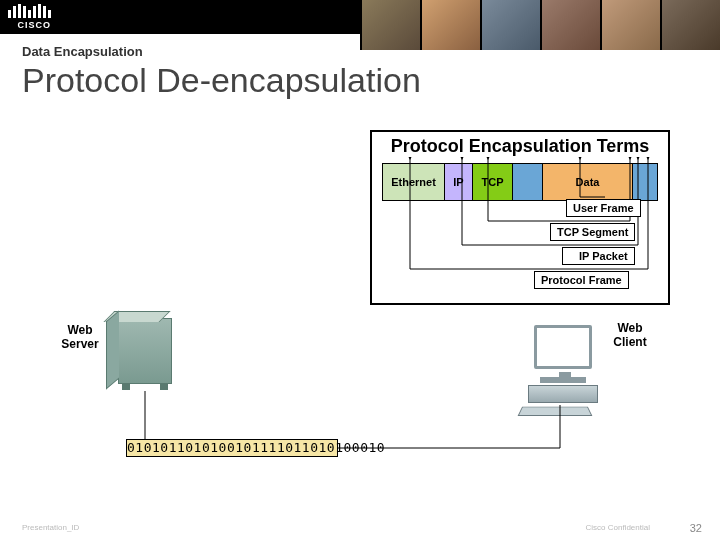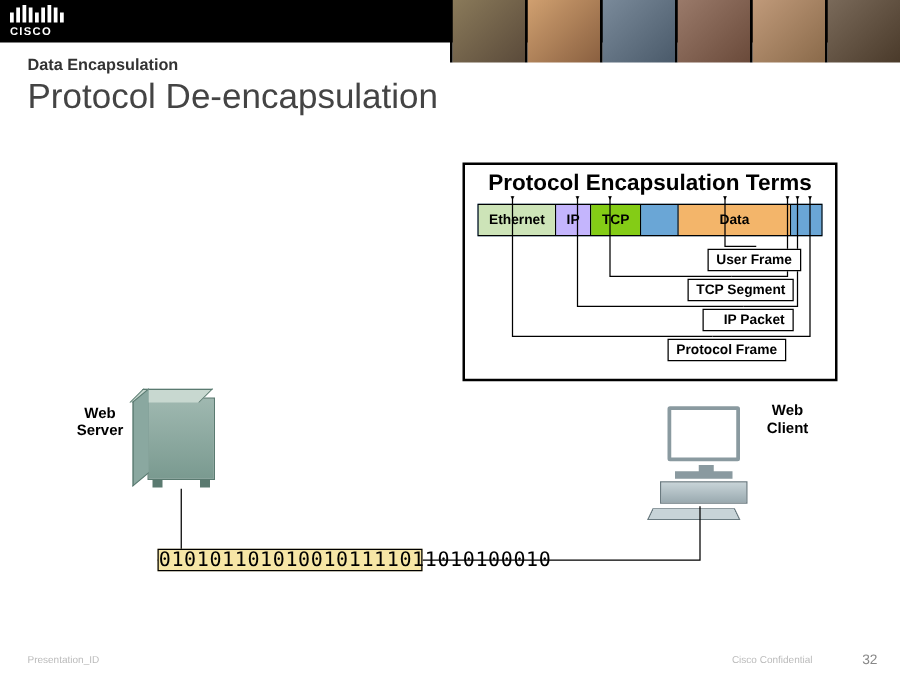--- a/index.html
+++ b/index.html
@@ -7,20 +7,21 @@
     width: 720px; height: 540px;
     font-family: Arial, Helvetica, sans-serif;
     background: #fff;
     position: relative;
     overflow: hidden;
   }
   .banner {
     width: 100%; height: 34px;
     background: #000;
     position: relative;
+    text-align: right;
   }
   .logo {
     position: absolute; left: 8px; top: 4px;
     color: #fff; font-size: 9px; font-weight: bold;
     letter-spacing: 1px;
   }
   .logo-bars {
     display: flex; gap: 2px; margin-bottom: 2px;
   }
   .logo-bars span {
@@ -48,39 +49,39 @@
   .bp4{background:linear-gradient(135deg,#9a7a6a,#6a4a3a);}
   .bp5{background:linear-gradient(135deg,#c09a7a,#8a6a4a);}
   .bp6{background:linear-gradient(135deg,#7a6a5a,#4a3a2a);}
 
   .breadcrumb {
     font-size: 13px; font-weight: bold;
     color: #333;
     padding: 10px 0 0 22px;
   }
   .title {
-    font-size: 28px; color: #444; font-weight: normal;
+    font-size: 34px; color: #444; font-weight: normal;
     padding: 2px 0 0 22px;
   }
 
   .stage { position: absolute; left: 0; top: 115px; width: 720px; height: 395px; }
 
   
   .terms-box {
     position: absolute; left: 370px; top: 15px;
     width: 300px; height: 175px;
     border: 2px solid #000; background: #fff;
   }
   .terms-title {
     text-align: center; font-weight: bold; font-size: 18px;
     padding: 4px 0 6px 0;
   }
   .encap-row {
     position: relative; margin: 0 10px;
-    height: 26px;
+    height: 38px;
     border: 1px solid #000;
     display: flex;
     background: #6aa6d6;
     justify-content: center;
   }
   .encap-row .seg {
     display:flex; align-items:center; justify-content:center;
     font-size: 11px; font-weight: bold; color:#000;
     border-right: 1px solid #000;
   }
@@ -141,21 +142,21 @@
   .client-kbd {
     position:absolute; left: 520px; top: 290px; width: 70px; height: 12px;
     background:#c8d4d8; border:1px solid #6a7a80; transform: perspective(60px) rotateX(40deg);
   }
 
   
   .wire { position:absolute; stroke:#000; fill:none; }
   .bitbox {
     position:absolute; left: 126px; top: 324px; width: 212px; height: 18px;
     border:1px solid #000; background:#f6e6a6;
-    font-size: 16px; font-family: monospace; text-align:center; line-height:16px;
+    font-size: 13px; font-family: monospace; text-align:center; line-height:16px;
     letter-spacing: 0.5px;
   }
 
   
   .footer {
     position:absolute; left:0; bottom:0; width:100%; height:26px;
     font-size:8px; color:#bbb;
     display:flex; align-items:center;padding-left:28px;
   }
   .footer .fid { position:absolute; left:22px; bottom:8px; }

